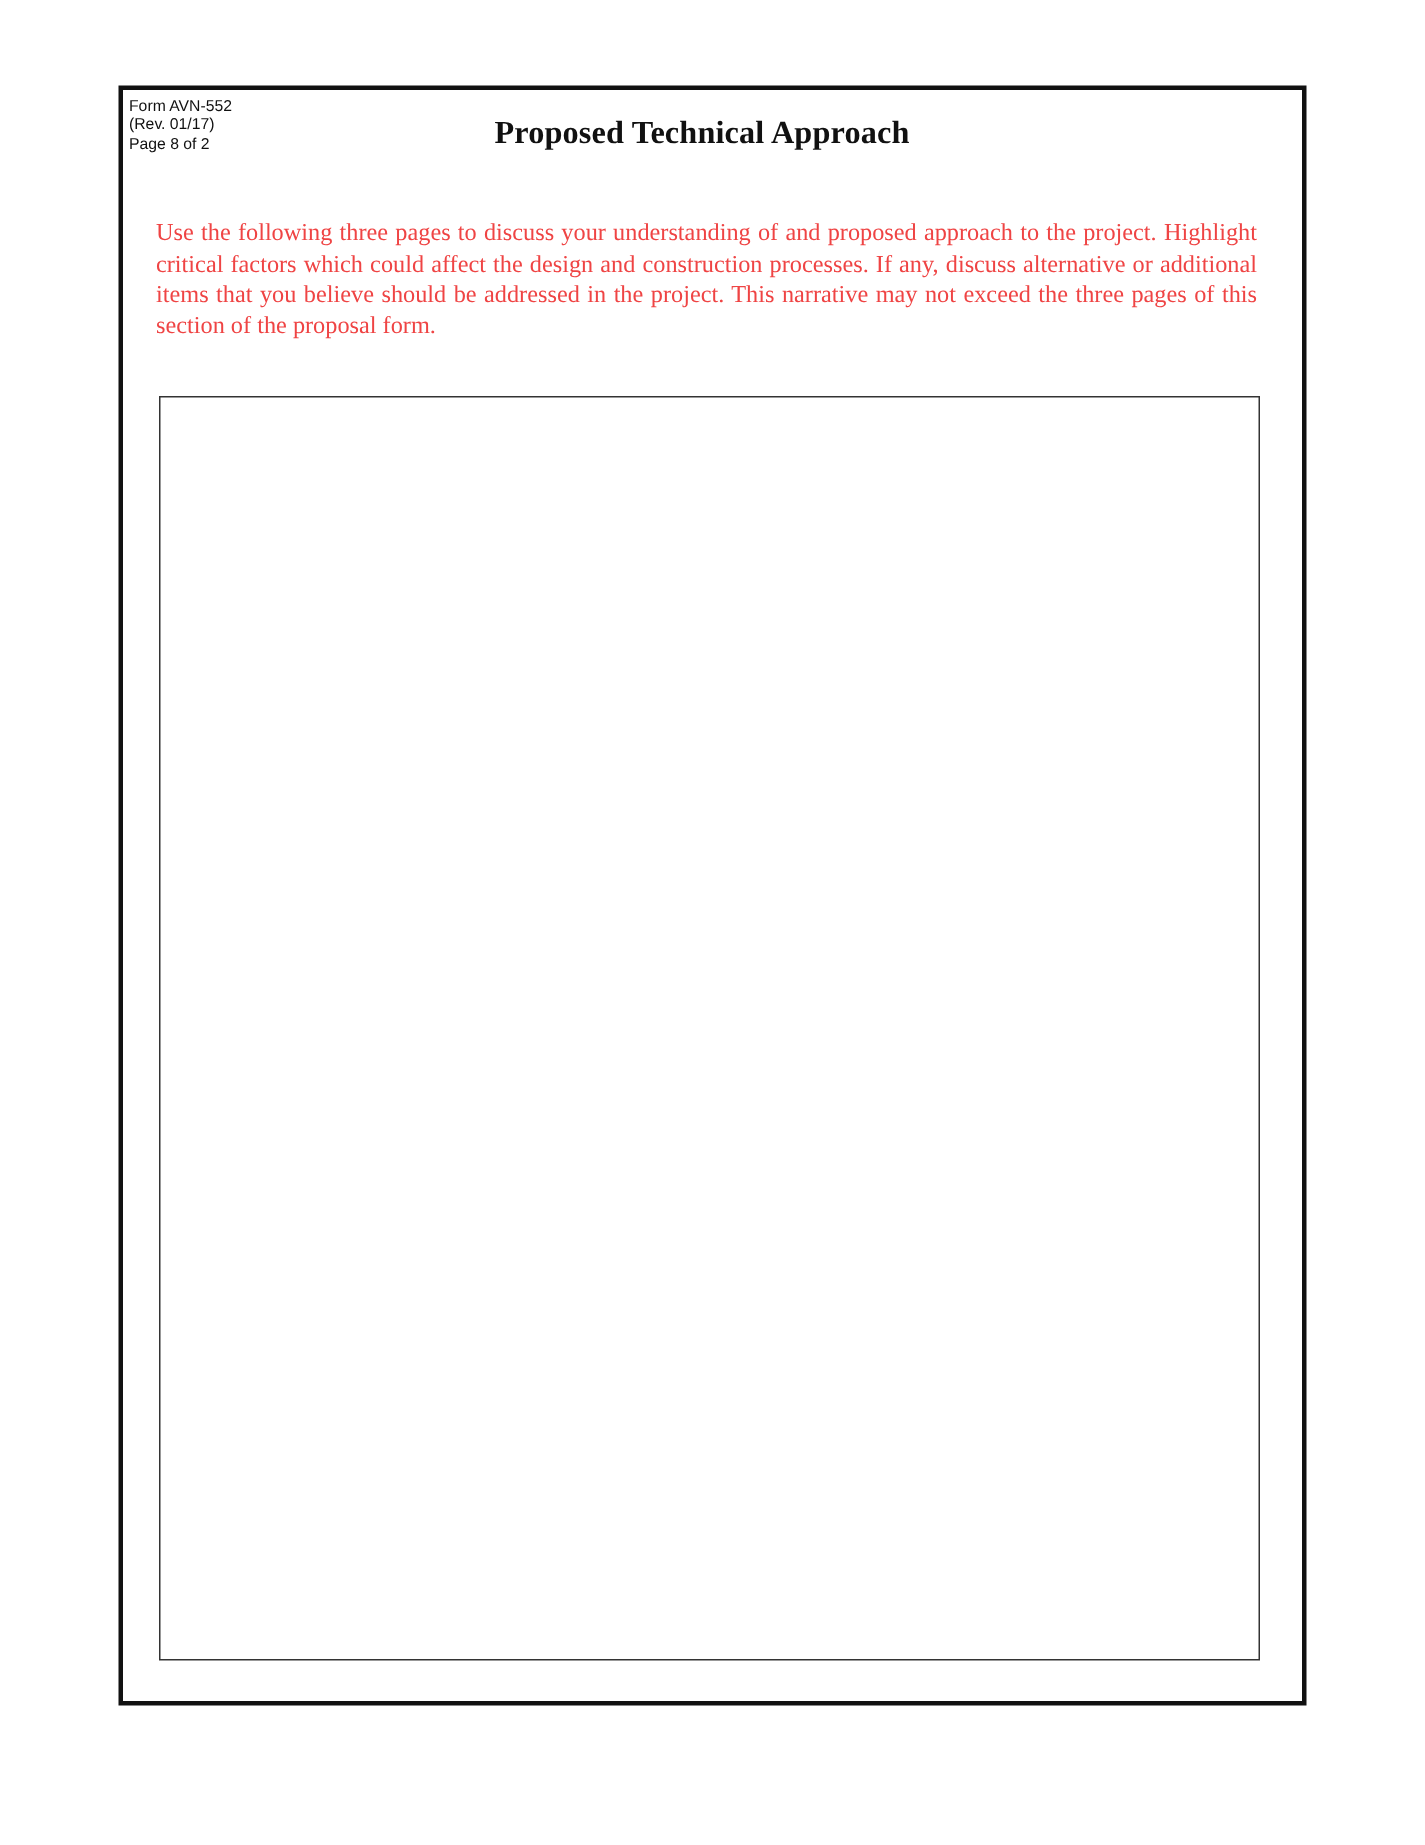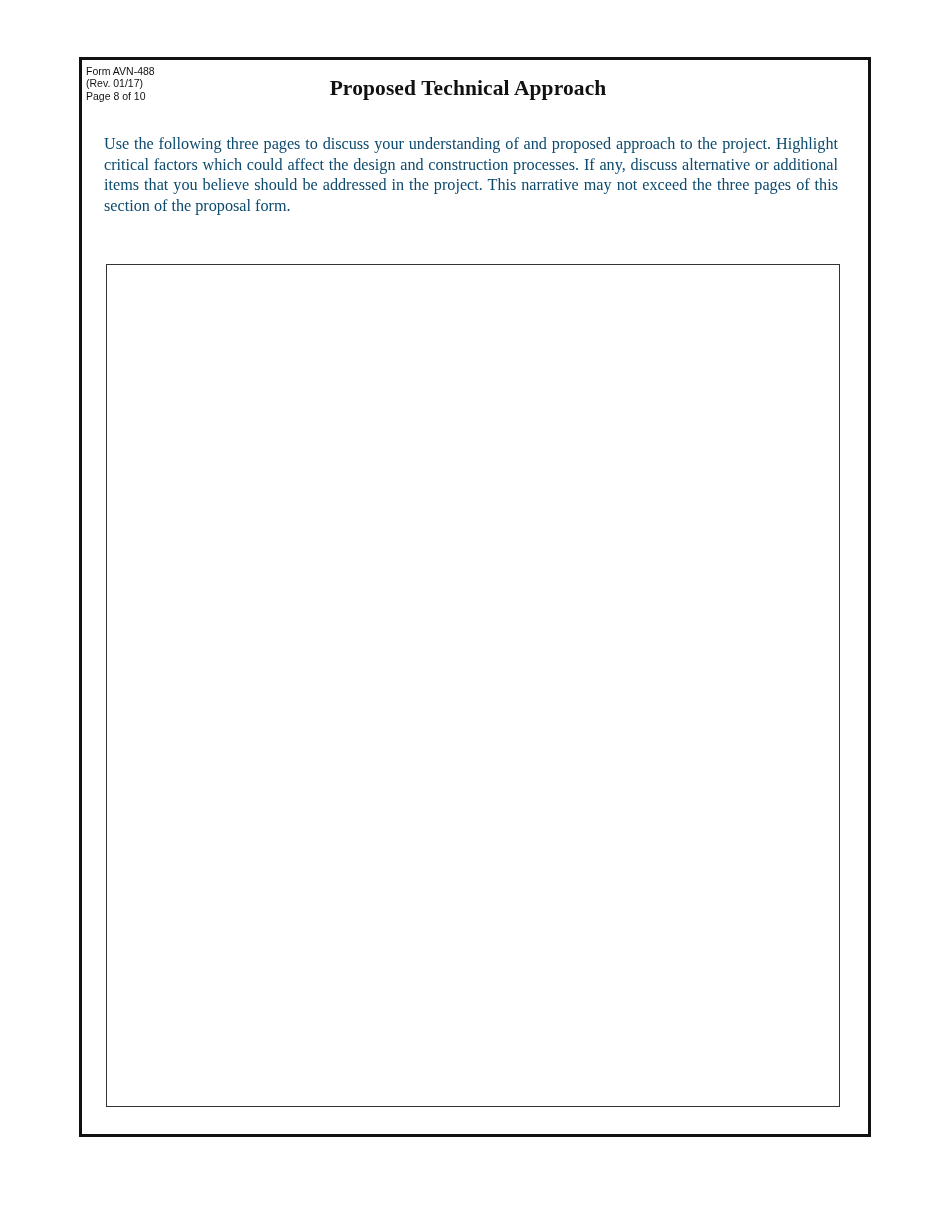--- a/index.html
+++ b/index.html
@@ -40,46 +40,46 @@
       text-align: center;
       font-family: "Liberation Serif", serif;
       font-weight: bold;
       font-size: 21.5px;
       color: #111111;
       letter-spacing: 0.1px;
     }
     .instructions {
       position: absolute;
       left: 104px;
-      top: 134px;
+      top: 145px;
       width: 734px;
       font-family: "Liberation Serif", serif;
       font-size: 16.2px;
       line-height: 20.5px;
-      color: #0c4a6e;
+      color: #ef4444;
       text-align: justify;
     }
     .narrative-box {
       position: absolute;
       left: 106px;
       top: 264px;
       width: 732px;
       height: 841px;
       border: 1px solid #333333;
       background: #ffffff;
     }
   </style>
 </head>
 <body>
 
 <div class="page-frame"></div>
 
 <div class="form-id">
-  <div>Form AVN-488</div>
+  <div>Form AVN-552</div>
   <div>(Rev. 01/17)</div>
-  <div>Page 8 of 10</div>
+  <div>Page 8 of 2</div>
 </div>
 
 <div class="title">Proposed Technical Approach</div>
 
 <div class="instructions">Use the following three pages to discuss your understanding of and proposed approach to the project.  Highlight critical factors which could affect the design and construction processes.  If any, discuss alternative or additional items that you believe should be addressed in the project.  This narrative may not exceed the three pages of this section of the proposal form.</div>
 
 <div class="narrative-box"></div>
 
 </body></html>

